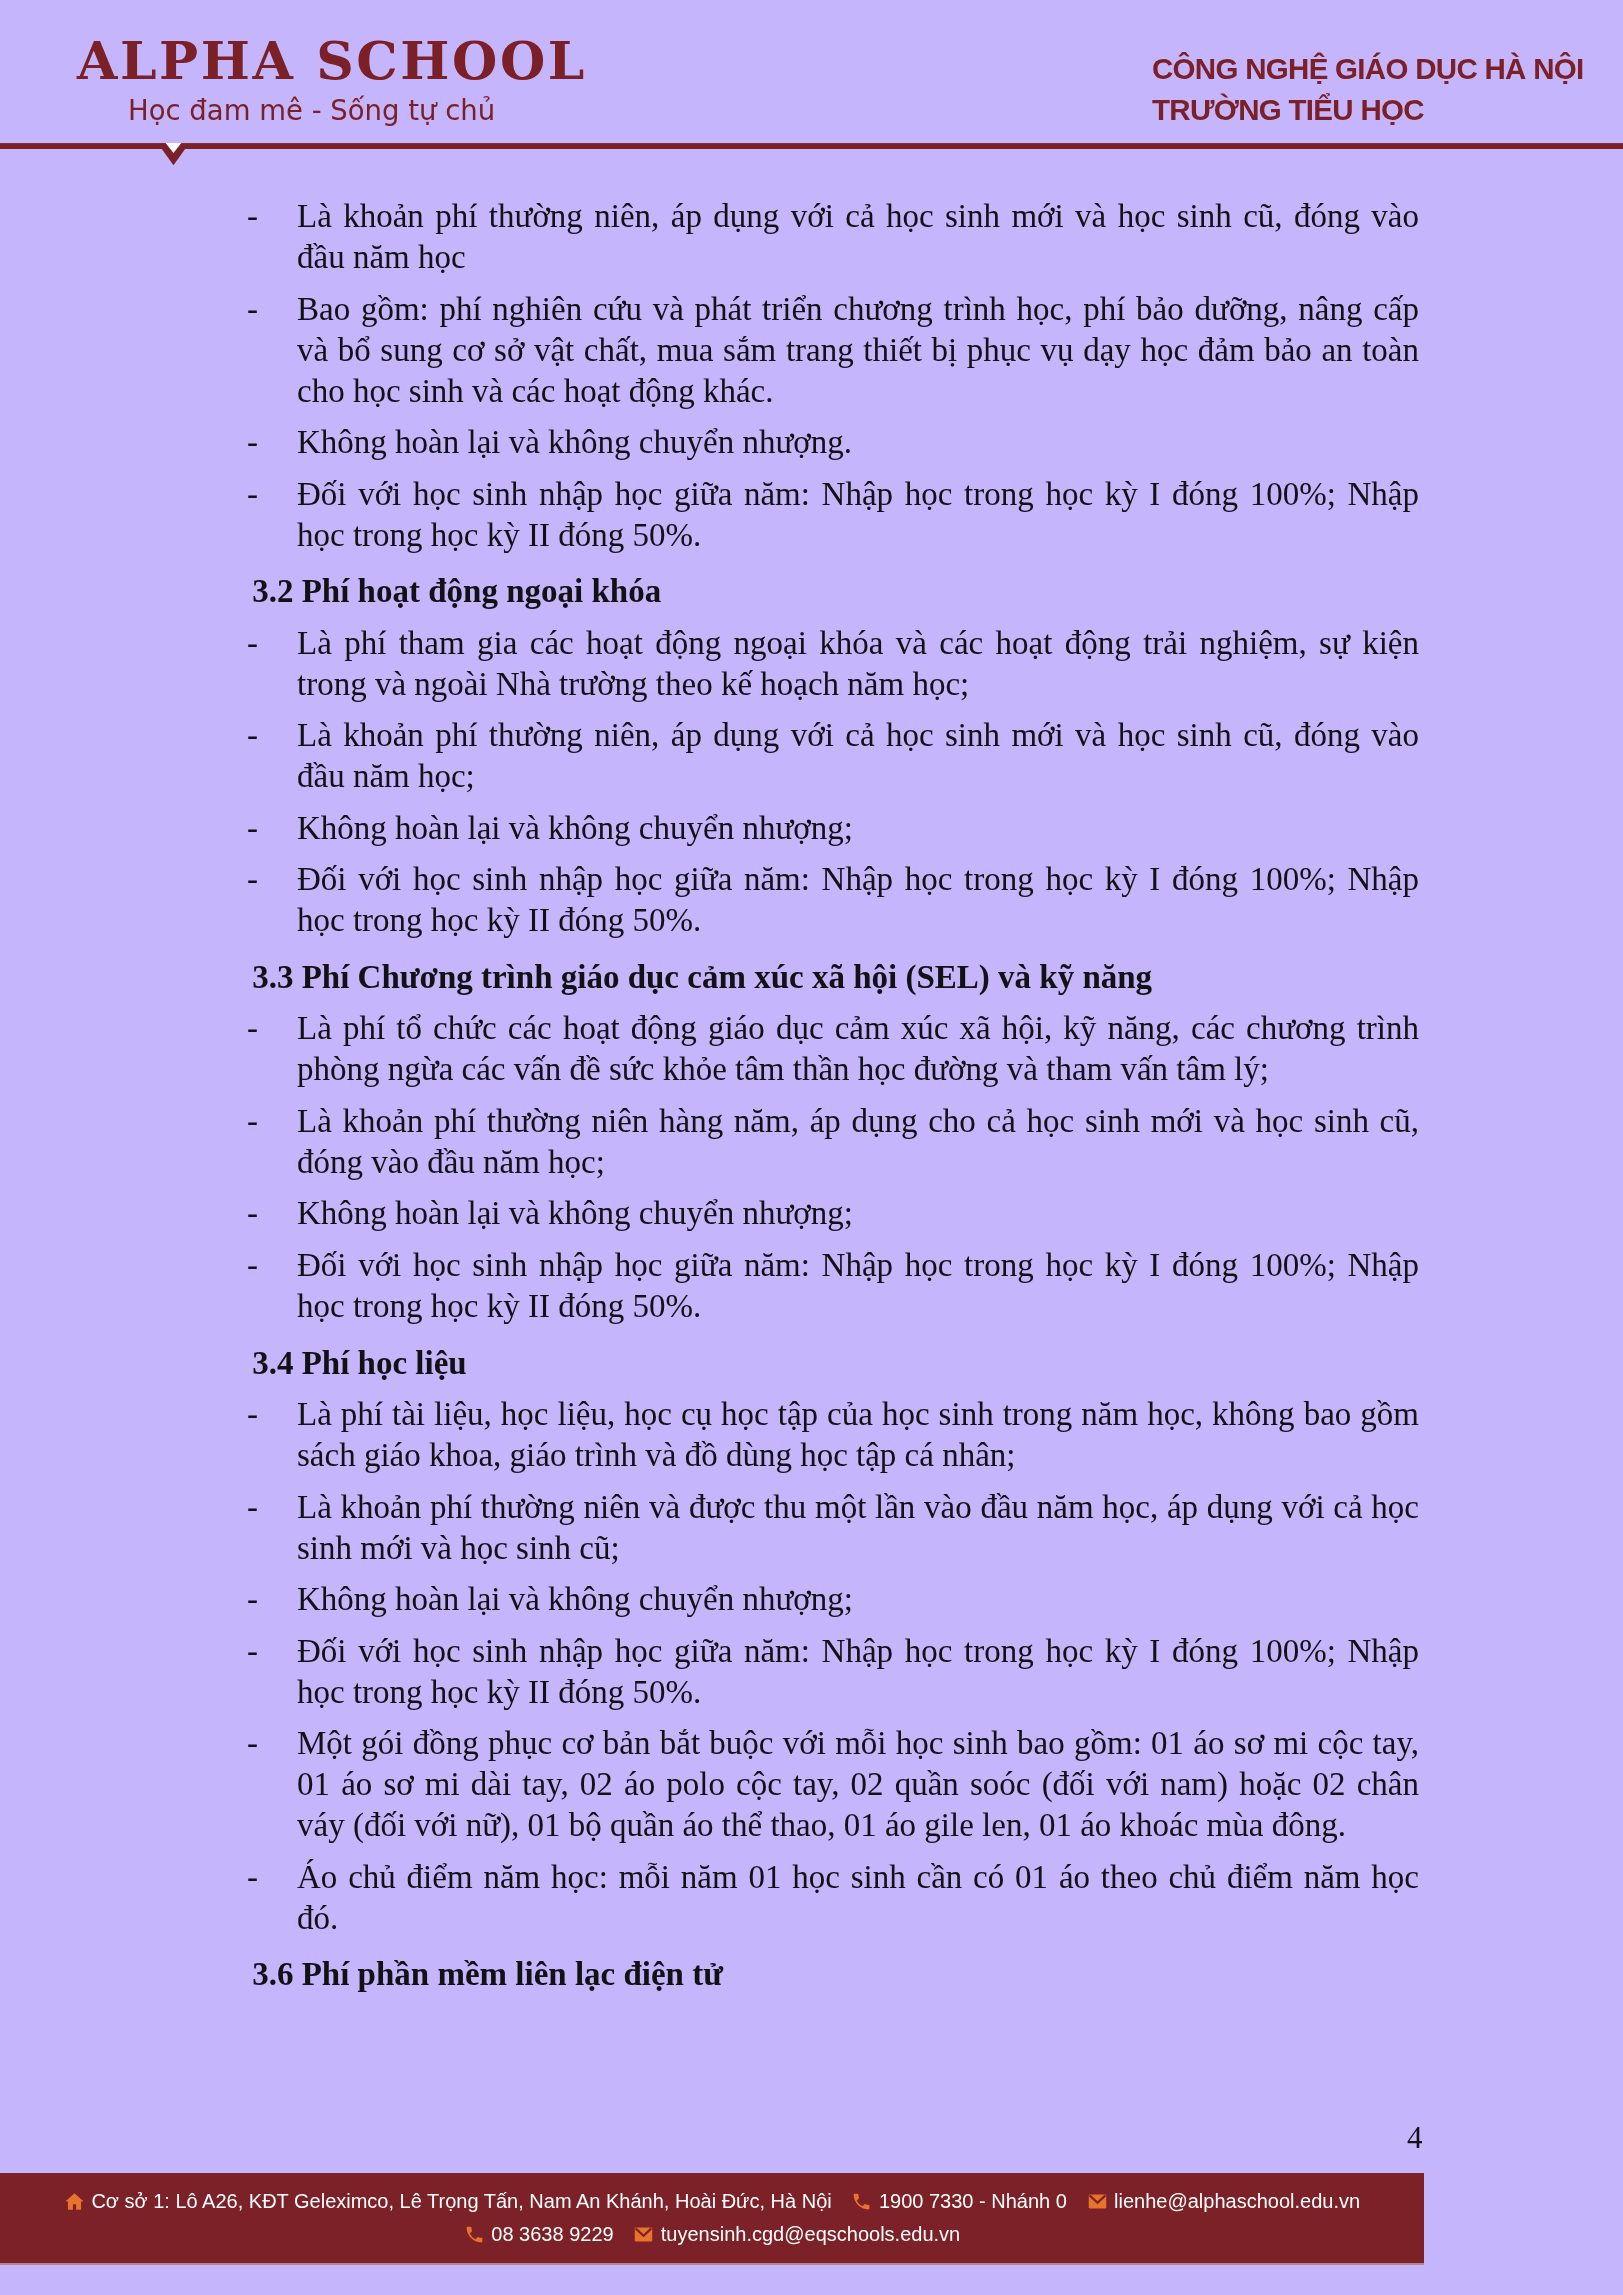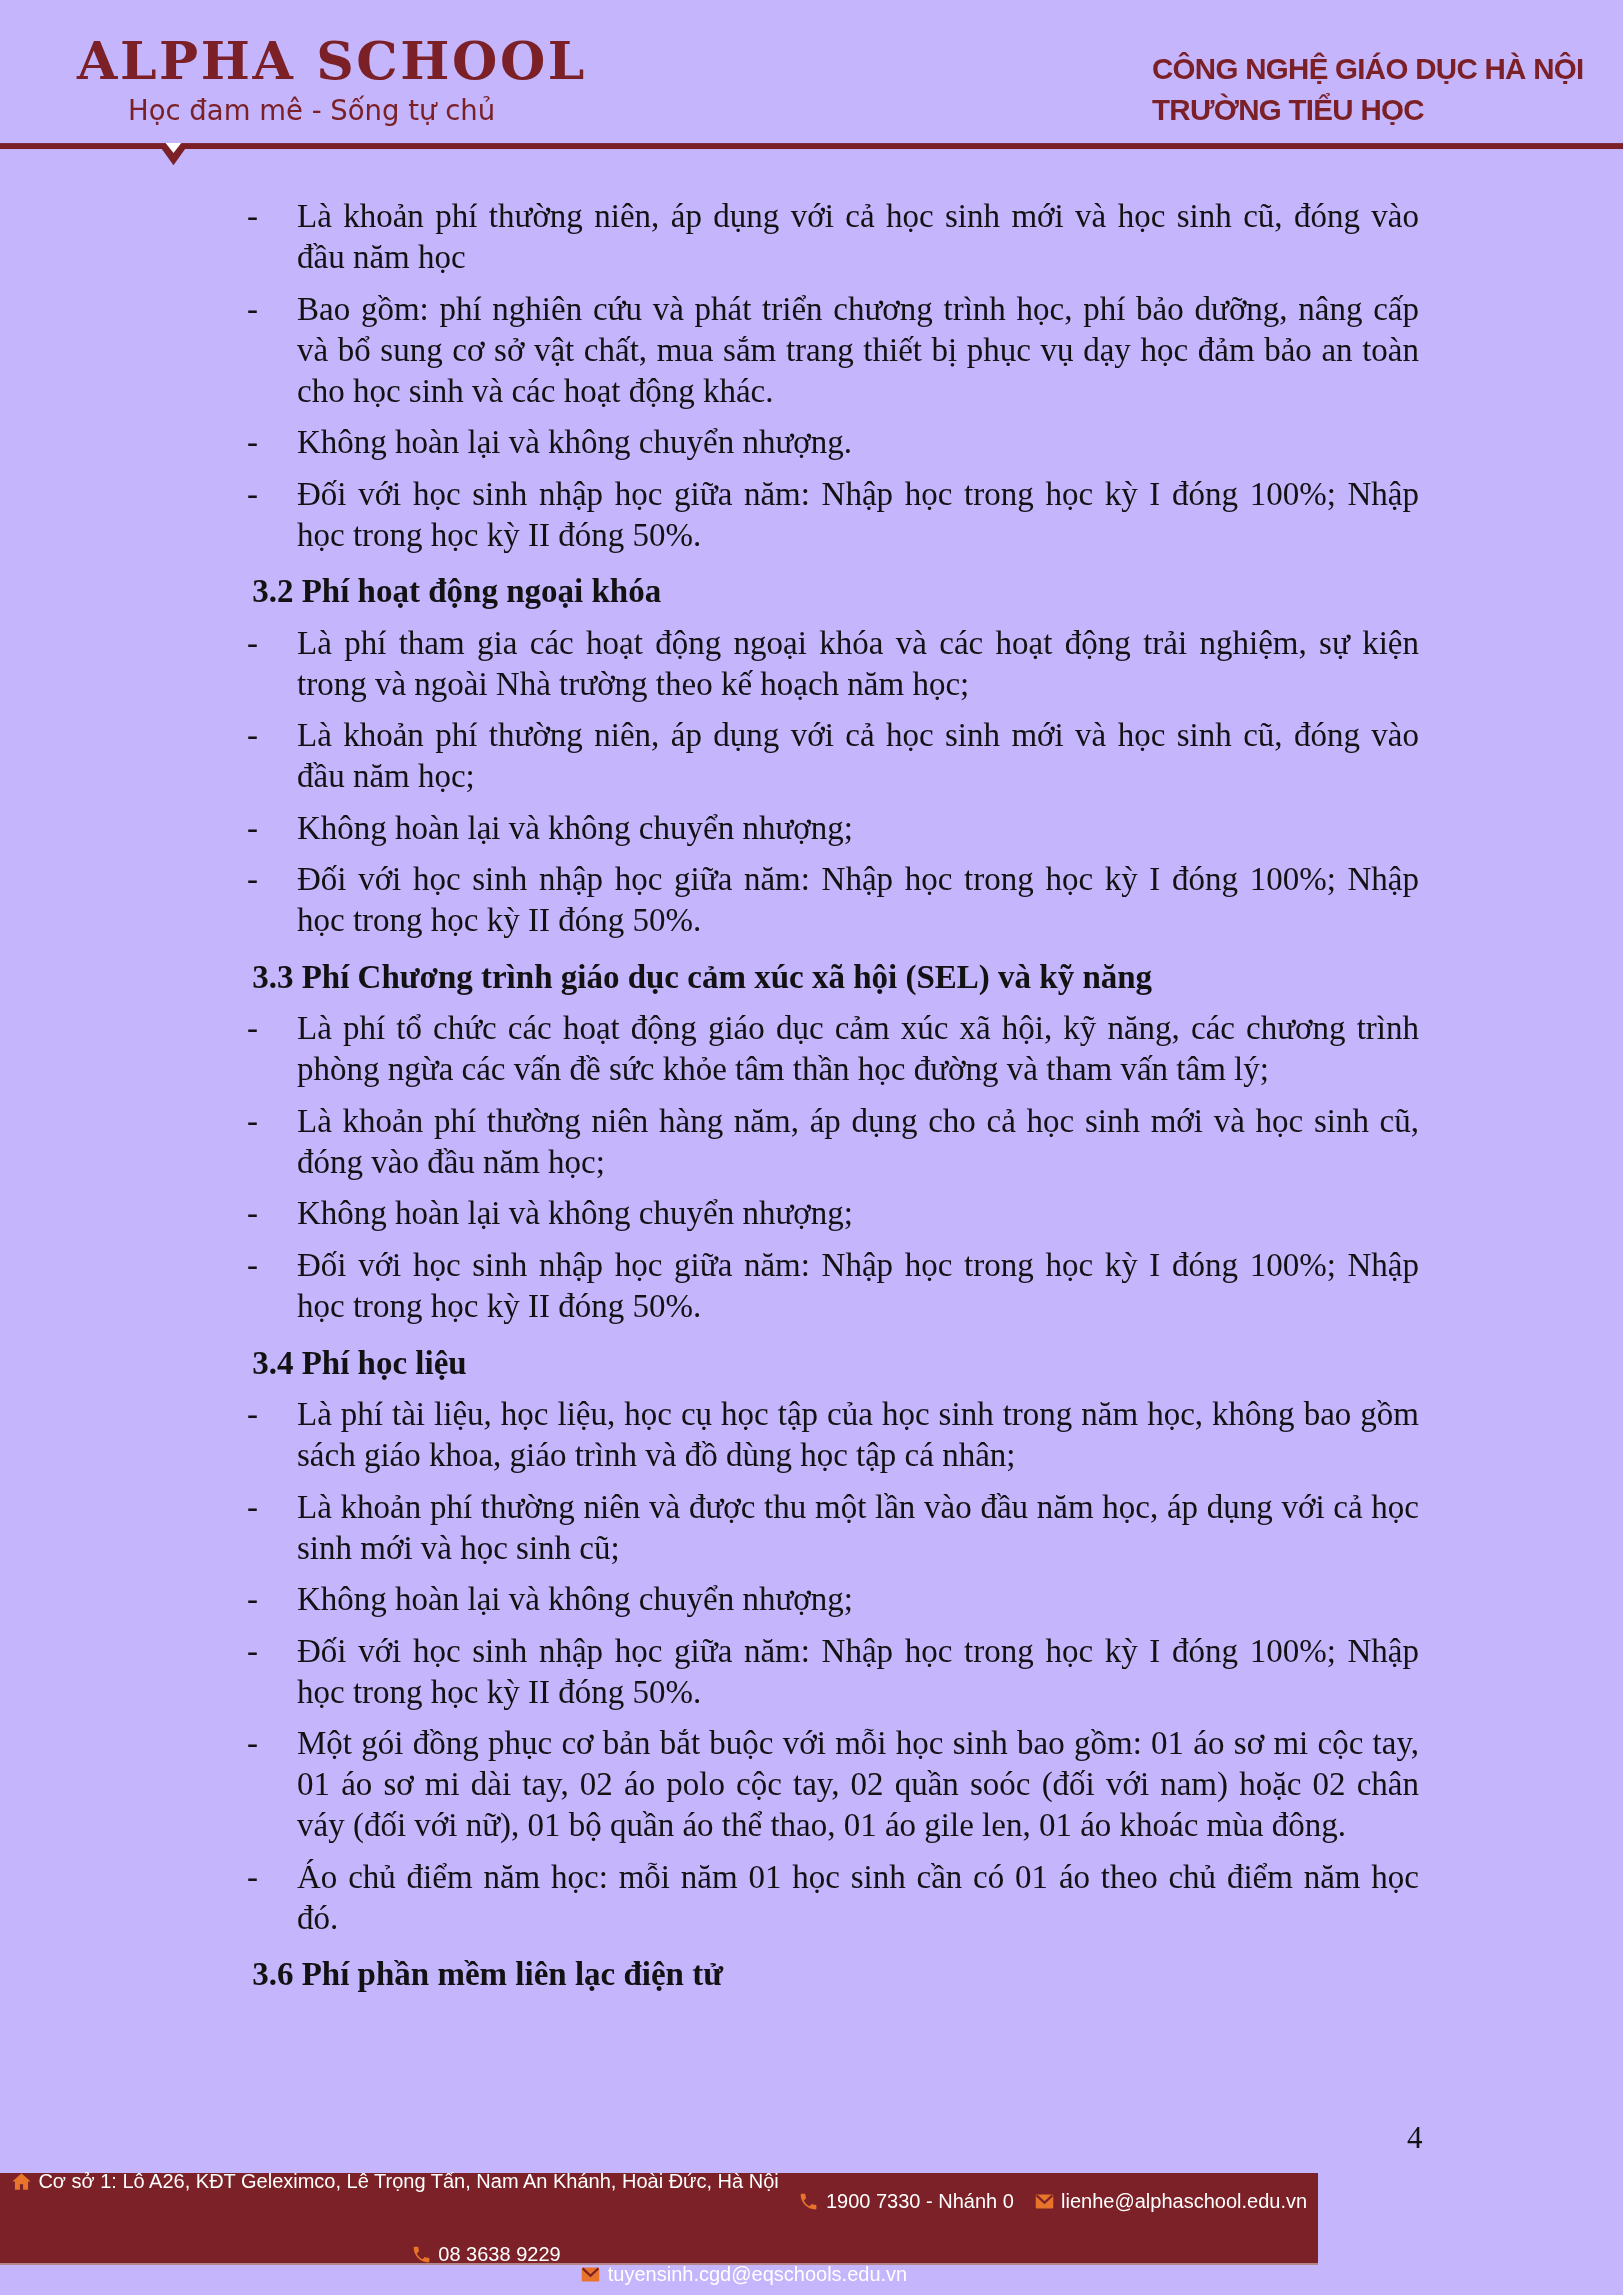--- a/index.html
+++ b/index.html
@@ -53,31 +53,31 @@
     font-weight:700;text-align:left;
     margin:15.7px 0 10.5px 0;padding-left:5.2px;
   }
   
   .page-number{
     position:absolute;left:1407px;top:2119px;
     font-size:31px;line-height:37px;
   }
   
   .footer{
-    position:absolute;left:0;top:2173px;width:1318px;height:90px;
+    position:absolute;left:0;top:2173px;width:1424px;height:90px;
     background:var(--footer_bg);
     border-bottom:2.6px solid var(--footer_border);
     display:flex;flex-direction:column;justify-content:center;align-items:center;
     row-gap:10.5px;
     font-family:"Liberation Sans",sans-serif;
     font-size:20px;color:#ffffff;
   }
   .footer-line{display:flex;align-items:center;column-gap:7.9px;white-space:nowrap;}
   .footer-line .seg{display:flex;align-items:center;column-gap:6.5px;}
-  .footer-line .seg + .seg{margin-left:11.8px;margin-top:40px;}
+  .footer-line .seg + .seg{margin-left:11.8px;}
   .icon{width:21px;height:21px;color:var(--orange);flex:0 0 auto;}
 </style>
 </head>
 <body>
 
 <div class="page">
 
   <div>
     <div class="logo-title">ALPHA SCHOOL</div>
     <div class="logo-tagline">Học đam mê - Sống tự chủ</div>

